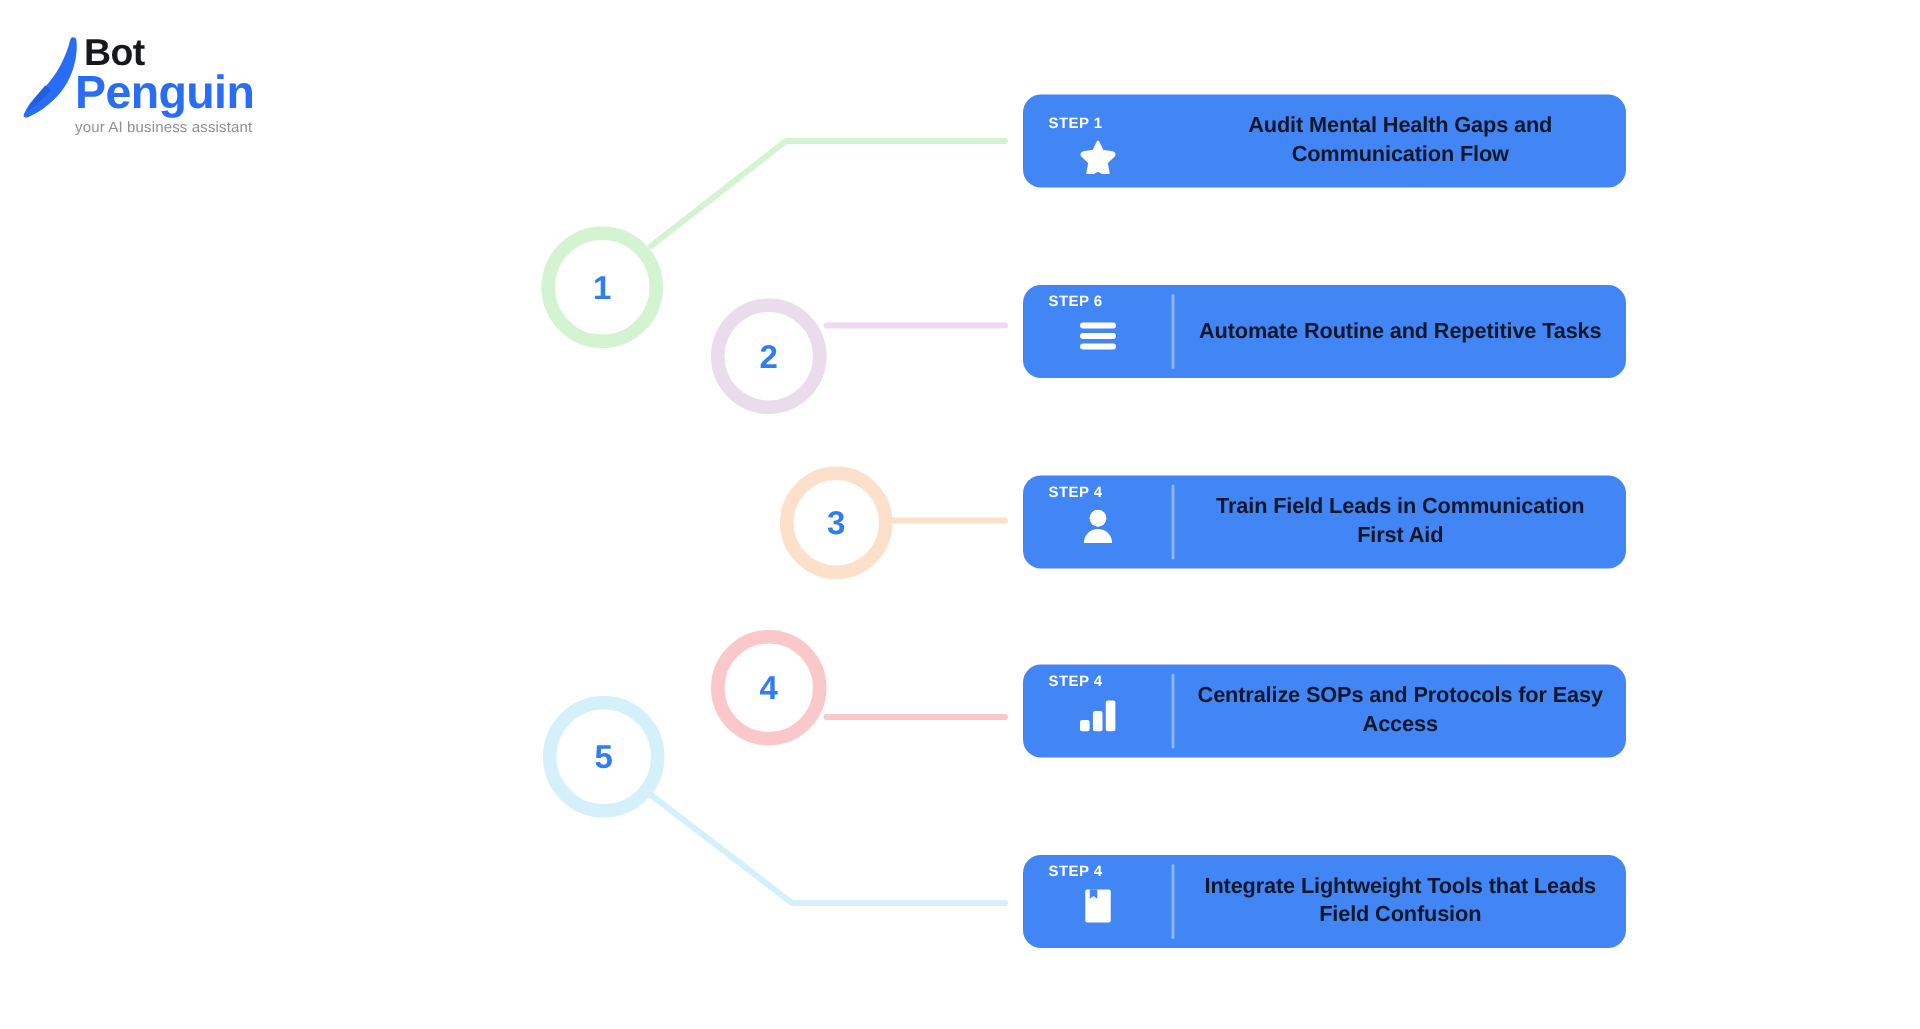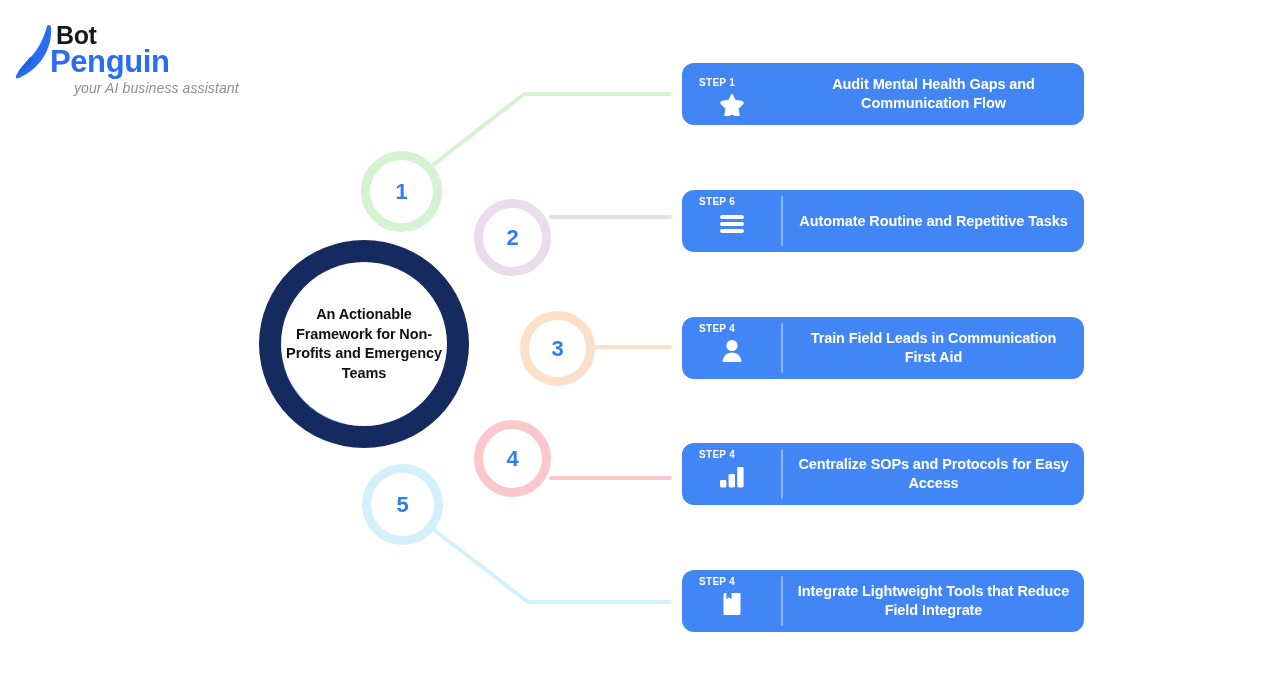--- a/index.html
+++ b/index.html
@@ -20,22 +20,22 @@
     font-size:25px; font-weight:bold; color:#16181d;
     letter-spacing:-0.4px; line-height:30px;
   }
   .logo-penguin {
     position:absolute; left:36px; top:27px;
     font-size:31px; font-weight:bold; color:#2a6df5;
     letter-spacing:-0.4px; line-height:30px;
   }
   .logo-tagline {
     position:absolute; left:36px; top:60px;
-    font-size:14px; font-style:italic; color:#8d9099;
-    letter-spacing:0.1px; white-space:nowrap;margin-left:24px;
+    font-size:10px; color:#8d9099;
+    letter-spacing:0.1px; white-space:nowrap;
   }
 
   
   .connectors { position:absolute; left:0; top:0; width:1280px; height:686px; }
 
   
   .hub { position:absolute; left:259px; top:240px; width:210px; height:208px; }
   .hub-ring {
     position:absolute; inset:0; border-radius:50%;
     background:#152a5e;
@@ -81,21 +81,21 @@
   .card-icon {
     margin-top:4px; width:26px; height:26px;
     display:flex; align-items:center; justify-content:center;
   }
   .card-div {
     width:2px; background:#8cb6f8; border-radius:1px;
     margin:6px 0; flex:0 0 2px;
   }
   .card-title {
     flex:1; display:flex; align-items:center; justify-content:center;
-    font-size:14.5px; font-weight:bold; color:#ffffff;
+    font-size:14.5px; font-weight:bold; color:#0f172a;
     text-align:center; line-height:19px; letter-spacing:-0.1px;
     padding:0 12px;
   }
 </style>
 </head>
 <body>
 
 <div class="stage">
 
   <div class="logo">
@@ -115,29 +115,20 @@
 
     <path d="M551 217 L670 217" fill="none" stroke="#eadcec" stroke-width="4" stroke-linecap="round"></path>
 
     <path d="M596 347 L670 347" fill="none" stroke="#fde0ca" stroke-width="4" stroke-linecap="round"></path>
 
     <path d="M551 478 L670 478" fill="none" stroke="#fac8cb" stroke-width="4" stroke-linecap="round"></path>
 
     <path d="M434 530 L528 602 L670 602" fill="none" stroke="#d4f0fb" stroke-width="4" stroke-linecap="round" stroke-linejoin="round"></path>
   </svg>
 
-  <div class="hub">
-    <div class="hub-ring"></div>
-    <svg class="hub-arc" viewBox="0 0 210 208">
-      <path d="M29 128 A77 76 0 0 0 96 182" fill="none" stroke="#3b7ff5" stroke-width="7" stroke-linecap="round"></path>
-    </svg>
-    <div class="hub-inner">
-      <div class="hub-text">An Actionable Framework for Non-Profits and Emergency Teams</div>
-    </div>
-  </div>
 
   <div class="node" style="left:361px; top:151px; width:81px; height:81px; border:9px solid #d3f3d1;">
     <span class="node-num">1</span>
   </div>
 
   <div class="node" style="left:474px; top:199px; width:77px; height:77px; border:9px solid #eadcec;">
     <span class="node-num">2</span>
   </div>
 
   <div class="node" style="left:520px; top:311px; width:75px; height:75px; border:9px solid #fde0ca;">
@@ -216,16 +207,16 @@
     <div class="card-left">
       <div class="card-step">STEP 4</div>
       <div class="card-icon">
         <svg width="20" height="24" viewBox="0 0 20 24">
           <rect x="1.5" y="1" width="17" height="22" rx="1.2" fill="#ffffff"></rect>
           <path d="M4.5 1 L9.5 1 L9.5 7.2 L7 5.3 L4.5 7.2 Z" fill="#4285f4"></path>
         </svg>
       </div>
     </div>
     <div class="card-div"></div>
-    <div class="card-title">Integrate Lightweight Tools that Reduce Field Integrate</div>
+    <div class="card-title">Integrate Lightweight Tools that Leads Field Confusion</div>
   </div>
 
 </div>
 
 </body></html>

